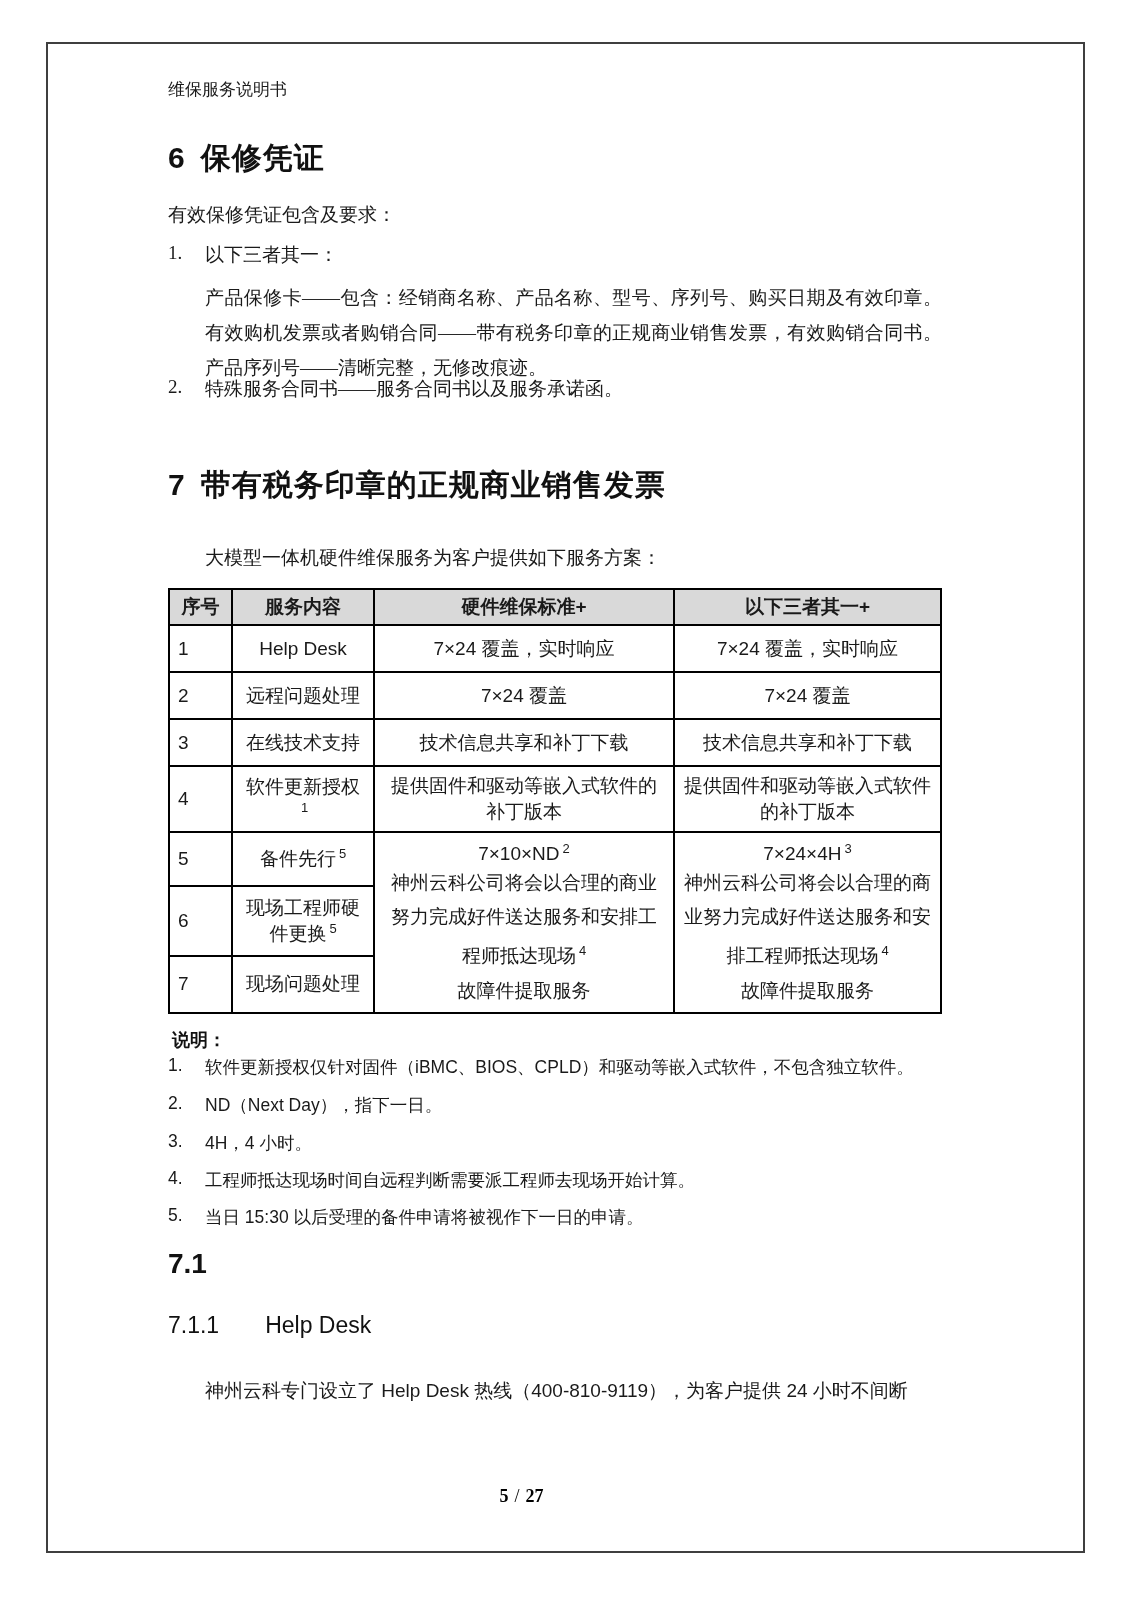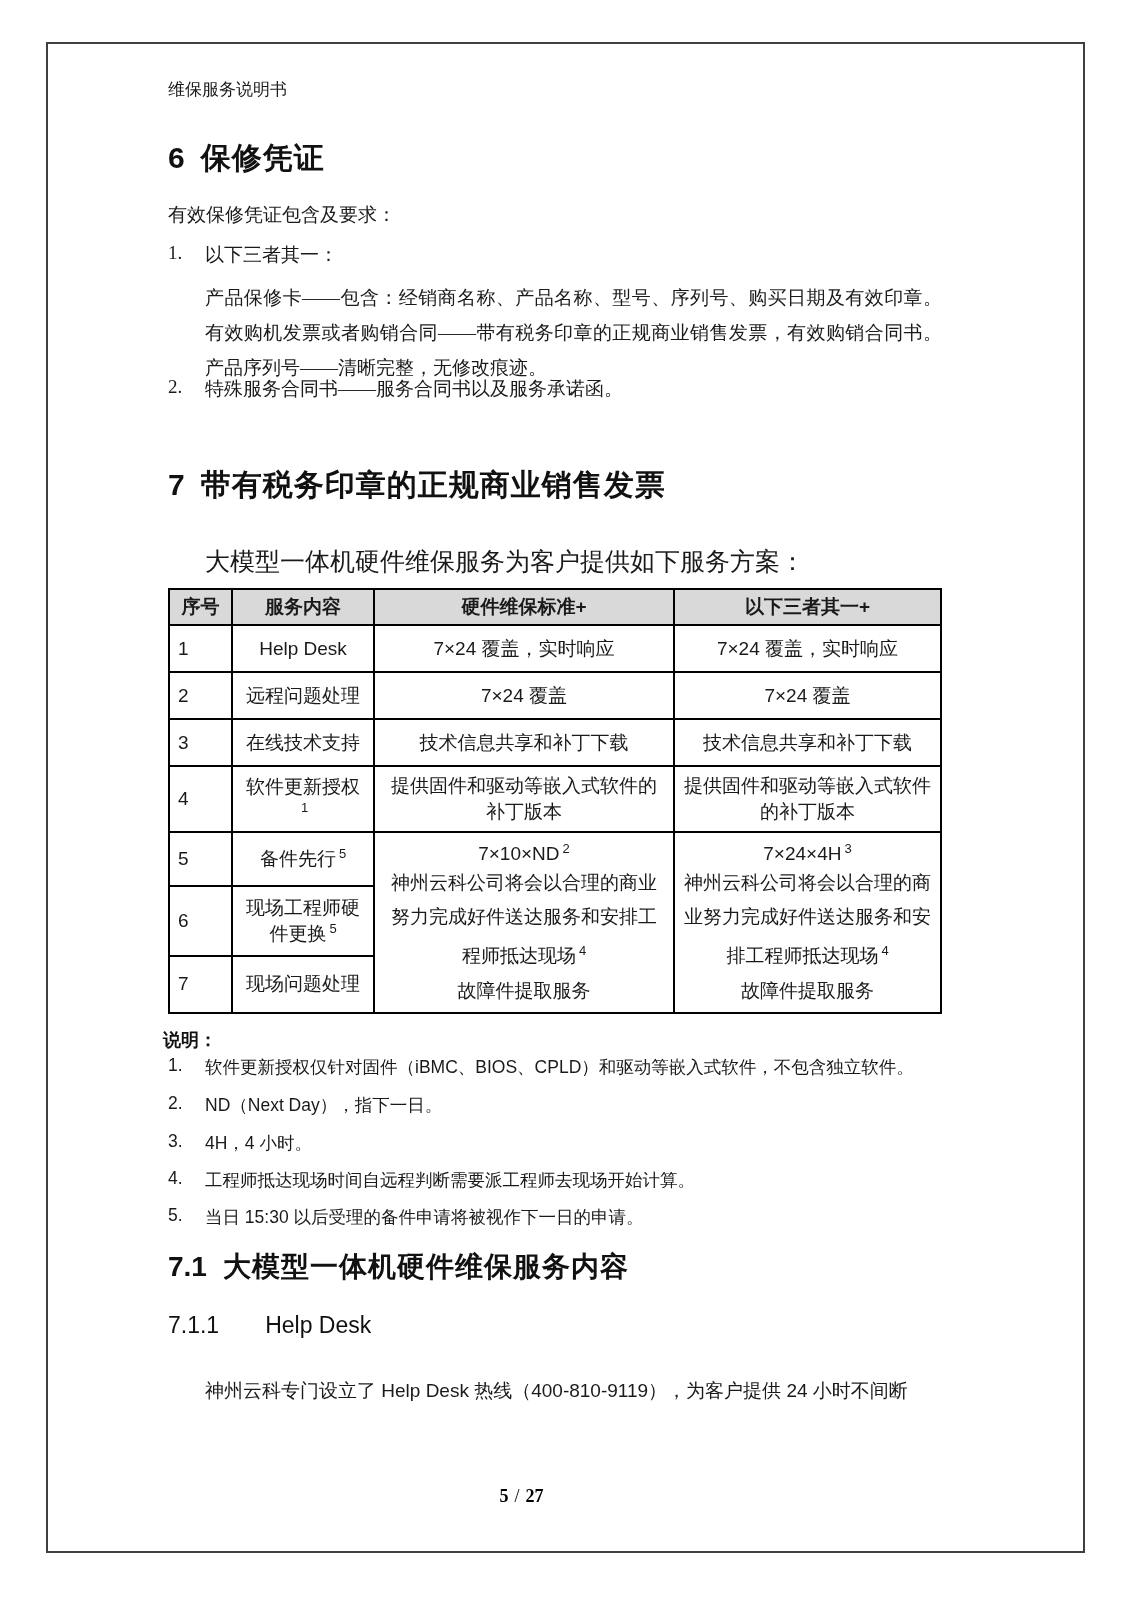--- a/index.html
+++ b/index.html
@@ -24,42 +24,42 @@
   #sec6-intro { position:absolute; left:168px; top:202px; }
 
   .list-item { position:absolute; left:168px; display:flex; }
   .list-item .li-num { width:37px; flex:0 0 37px; }
   #sec6-item1 { top:242px; }
   #sec6-item2 { top:376px; }
 
   #sec6-sub { position:absolute; left:205px; top:280px; width:737px;
               line-height:35px; text-align:justify; }
 
-  #sec7-intro { position:absolute; left:205px; top:545px; font-size:25px; color:#1a1a1a; }
+  #sec7-intro { position:absolute; left:205px; top:545px; font-size:19px; color:#1a1a1a; }
 
   table.svc { position:absolute; left:168px; top:588px; width:772px;
               border-collapse:collapse; table-layout:fixed;
               font-size:19px; color:#1a1a1a; text-align:center; }
   table.svc th, table.svc td { border:2px solid #000; padding:4px 8px; vertical-align:middle; }
   table.svc th { background:#d9d9d9; font-weight:bold; height:32px; }
   table.svc col.c1 { width:63px; }
   table.svc col.c2 { width:142px; }
   table.svc col.c3 { width:300px; }
   table.svc col.c4 { width:267px; }
   tr.r-std { height:47px; }
   tr.r4 { height:66px; }
   tr.r5 { height:50px; }
   tr.r6 { height:64px; }
   tr.r7 { height:52px; }
   td.no-cell { text-align:left; padding-left:12px; }
   sup.fn { font-size:13px; margin-left:3px; }
   .merged { vertical-align:top; line-height:34px; padding-top:6px; }
   .merged .sla { line-height:24px; }
 
-  .notes-label { position:absolute; left:163px; top:1028px; font-weight:bold; font-size:18px; }
+  .notes-label { position:absolute; left:172px; top:1028px; font-weight:bold; font-size:18px; }
   .note { position:absolute; left:168px; display:flex; font-size:17.5px; color:#1a1a1a; }
   .note .li-num { width:37px; flex:0 0 37px; }
   #note1 { top:1055px; } #note2 { top:1093px; } #note3 { top:1131px; }
   #note4 { top:1168px; } #note5 { top:1205px; }
 
   #h-sec711 { position:absolute; left:168px; top:1312px; font-size:23px; display:flex; }
   #h-sec711 .num { margin-right:46px; }
 
   #sec711-para { position:absolute; left:205px; top:1378px; width:737px;
                  font-size:19px; color:#1a1a1a; }
@@ -198,21 +198,20 @@
   <span class="li-num">4.</span>
   <span>工程师抵达现场时间自远程判断需要派工程师去现场开始计算。</span>
 </div>
 <div class="note" id="note5">
   <span class="li-num">5.</span>
   <span>当日 15:30 以后受理的备件申请将被视作下一日的申请。</span>
 </div>
 
 <div class="h1" id="h-sec71">
   <span class="num">7.1</span>
-  <span>大模型一体机硬件维保服务内容</span>
 </div>
 
 <div id="h-sec711">
   <span class="num">7.1.1</span>
   <span>Help Desk</span>
 </div>
 
 <div id="sec711-para">神州云科专门设立了 Help Desk 热线（400-810-9119），为客户提供 24 小时不间断</div>
 
 <div class="footer">

